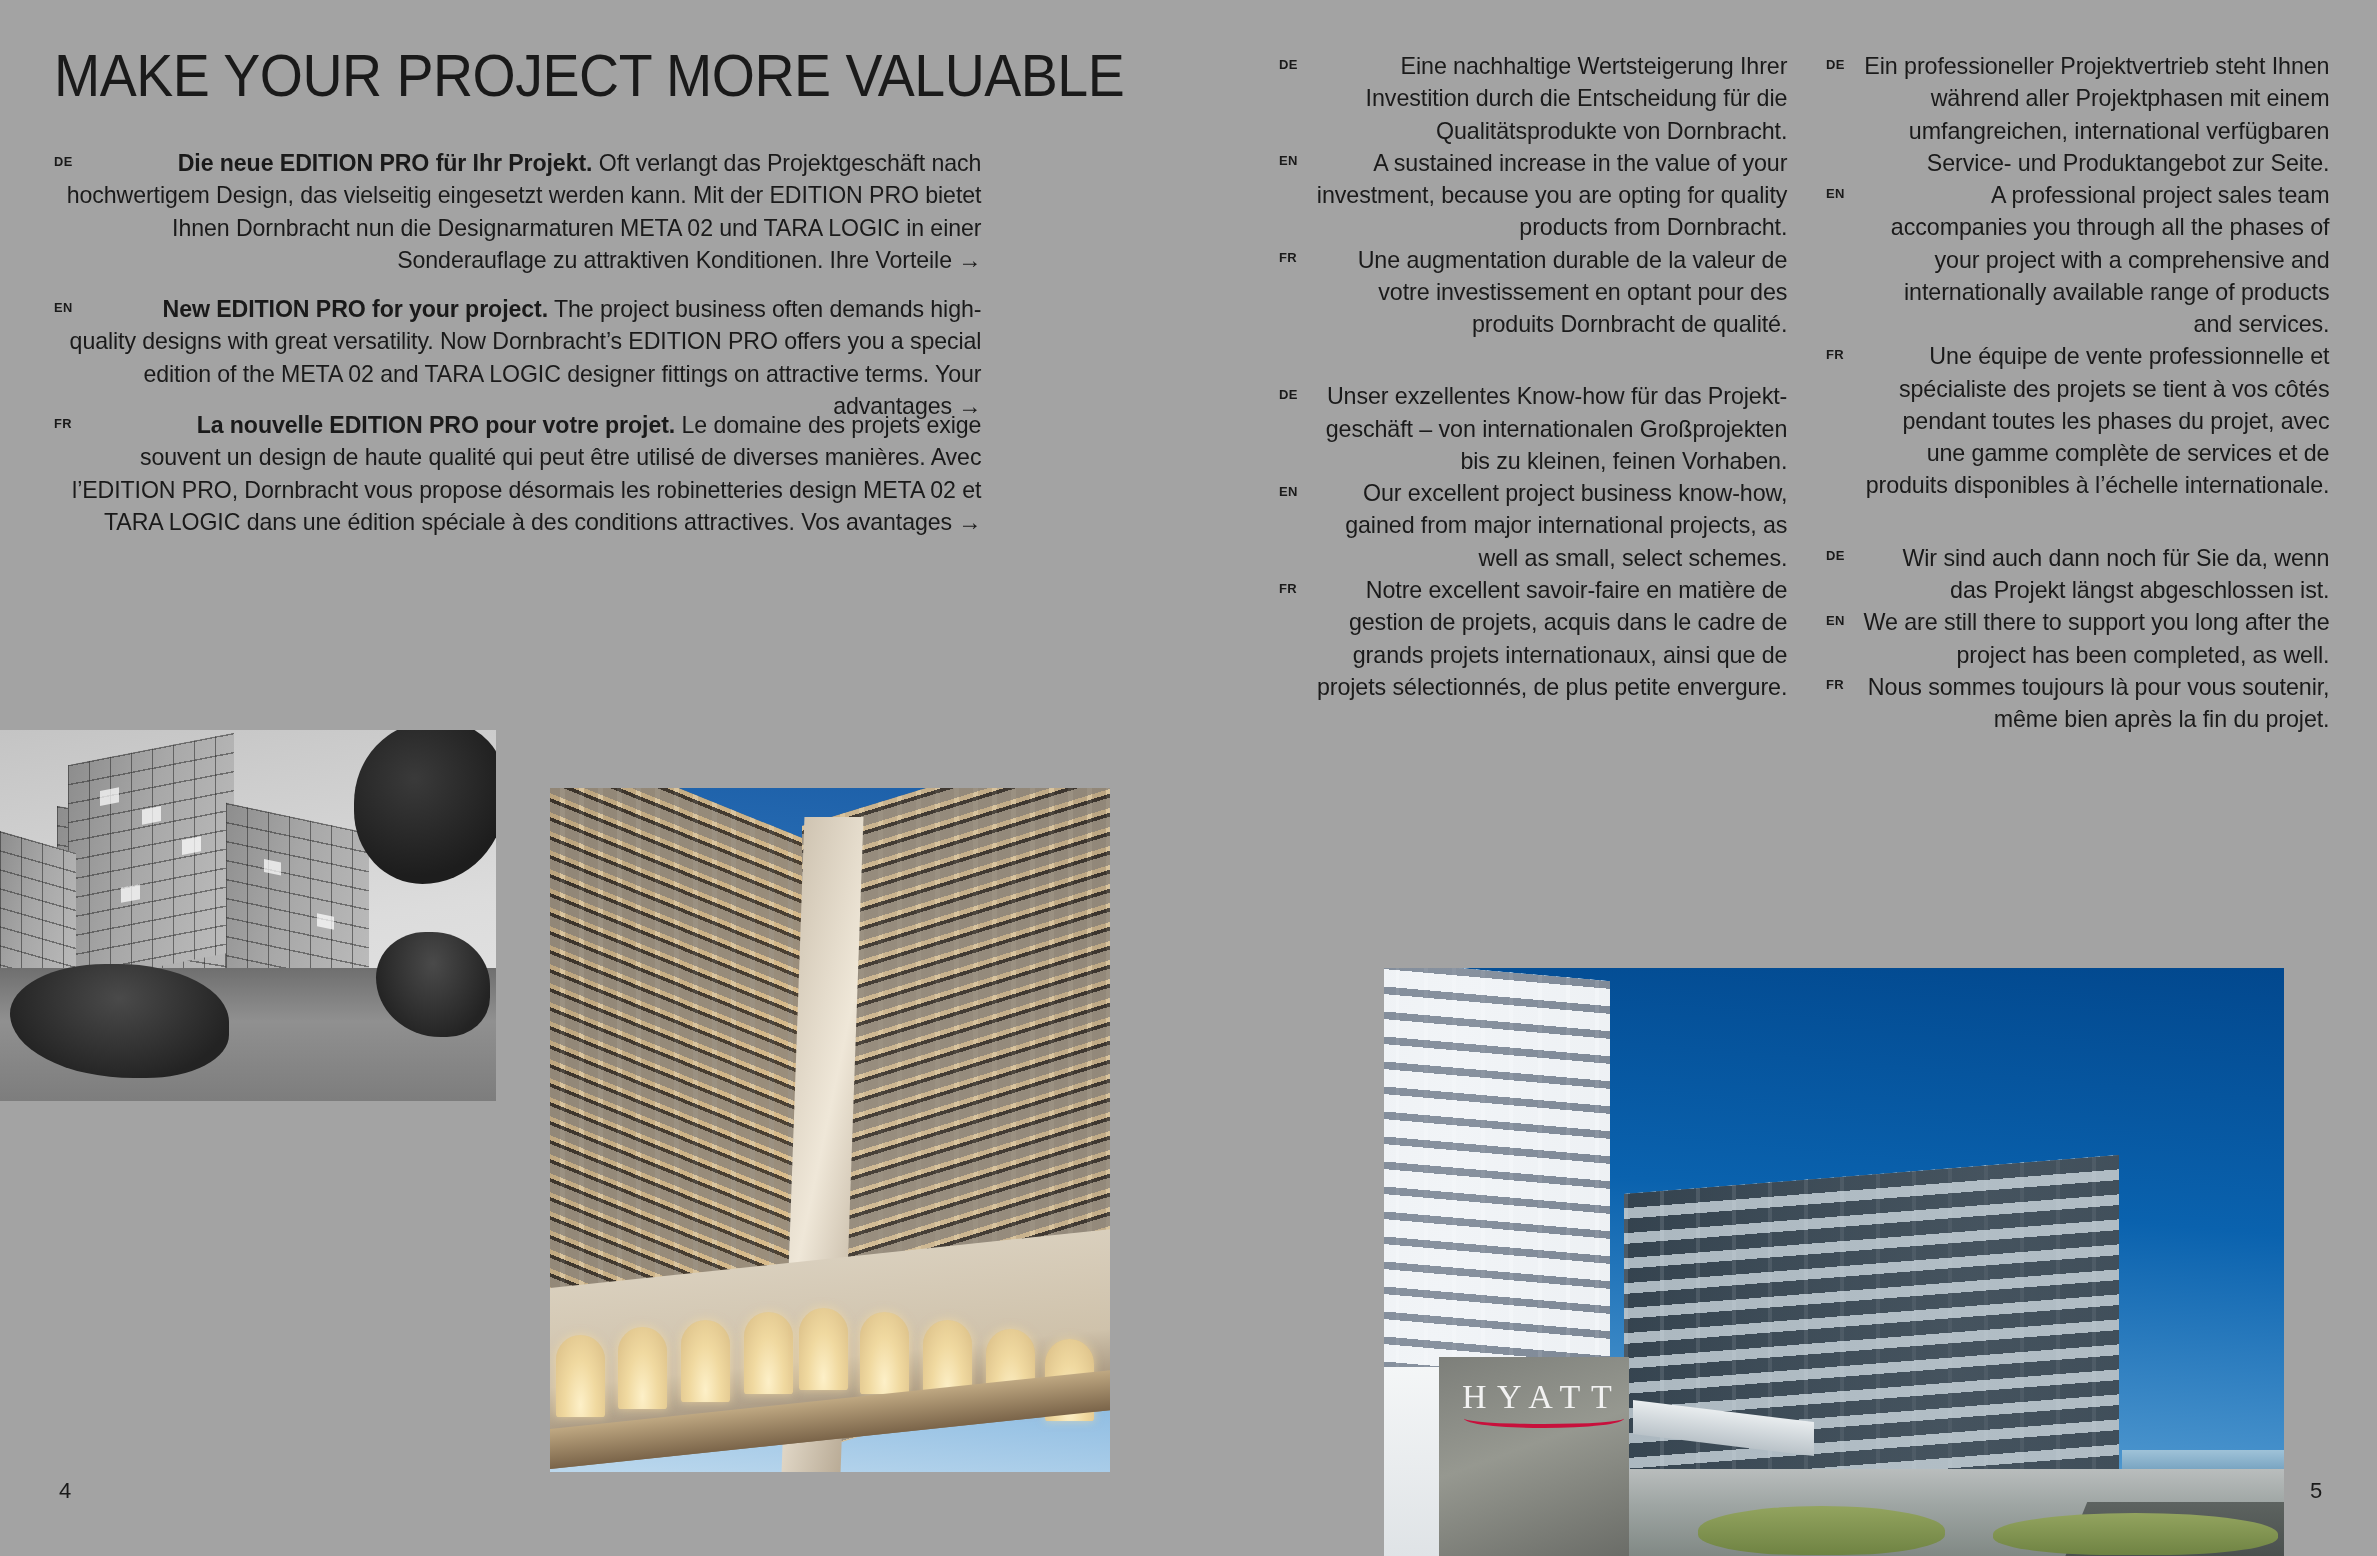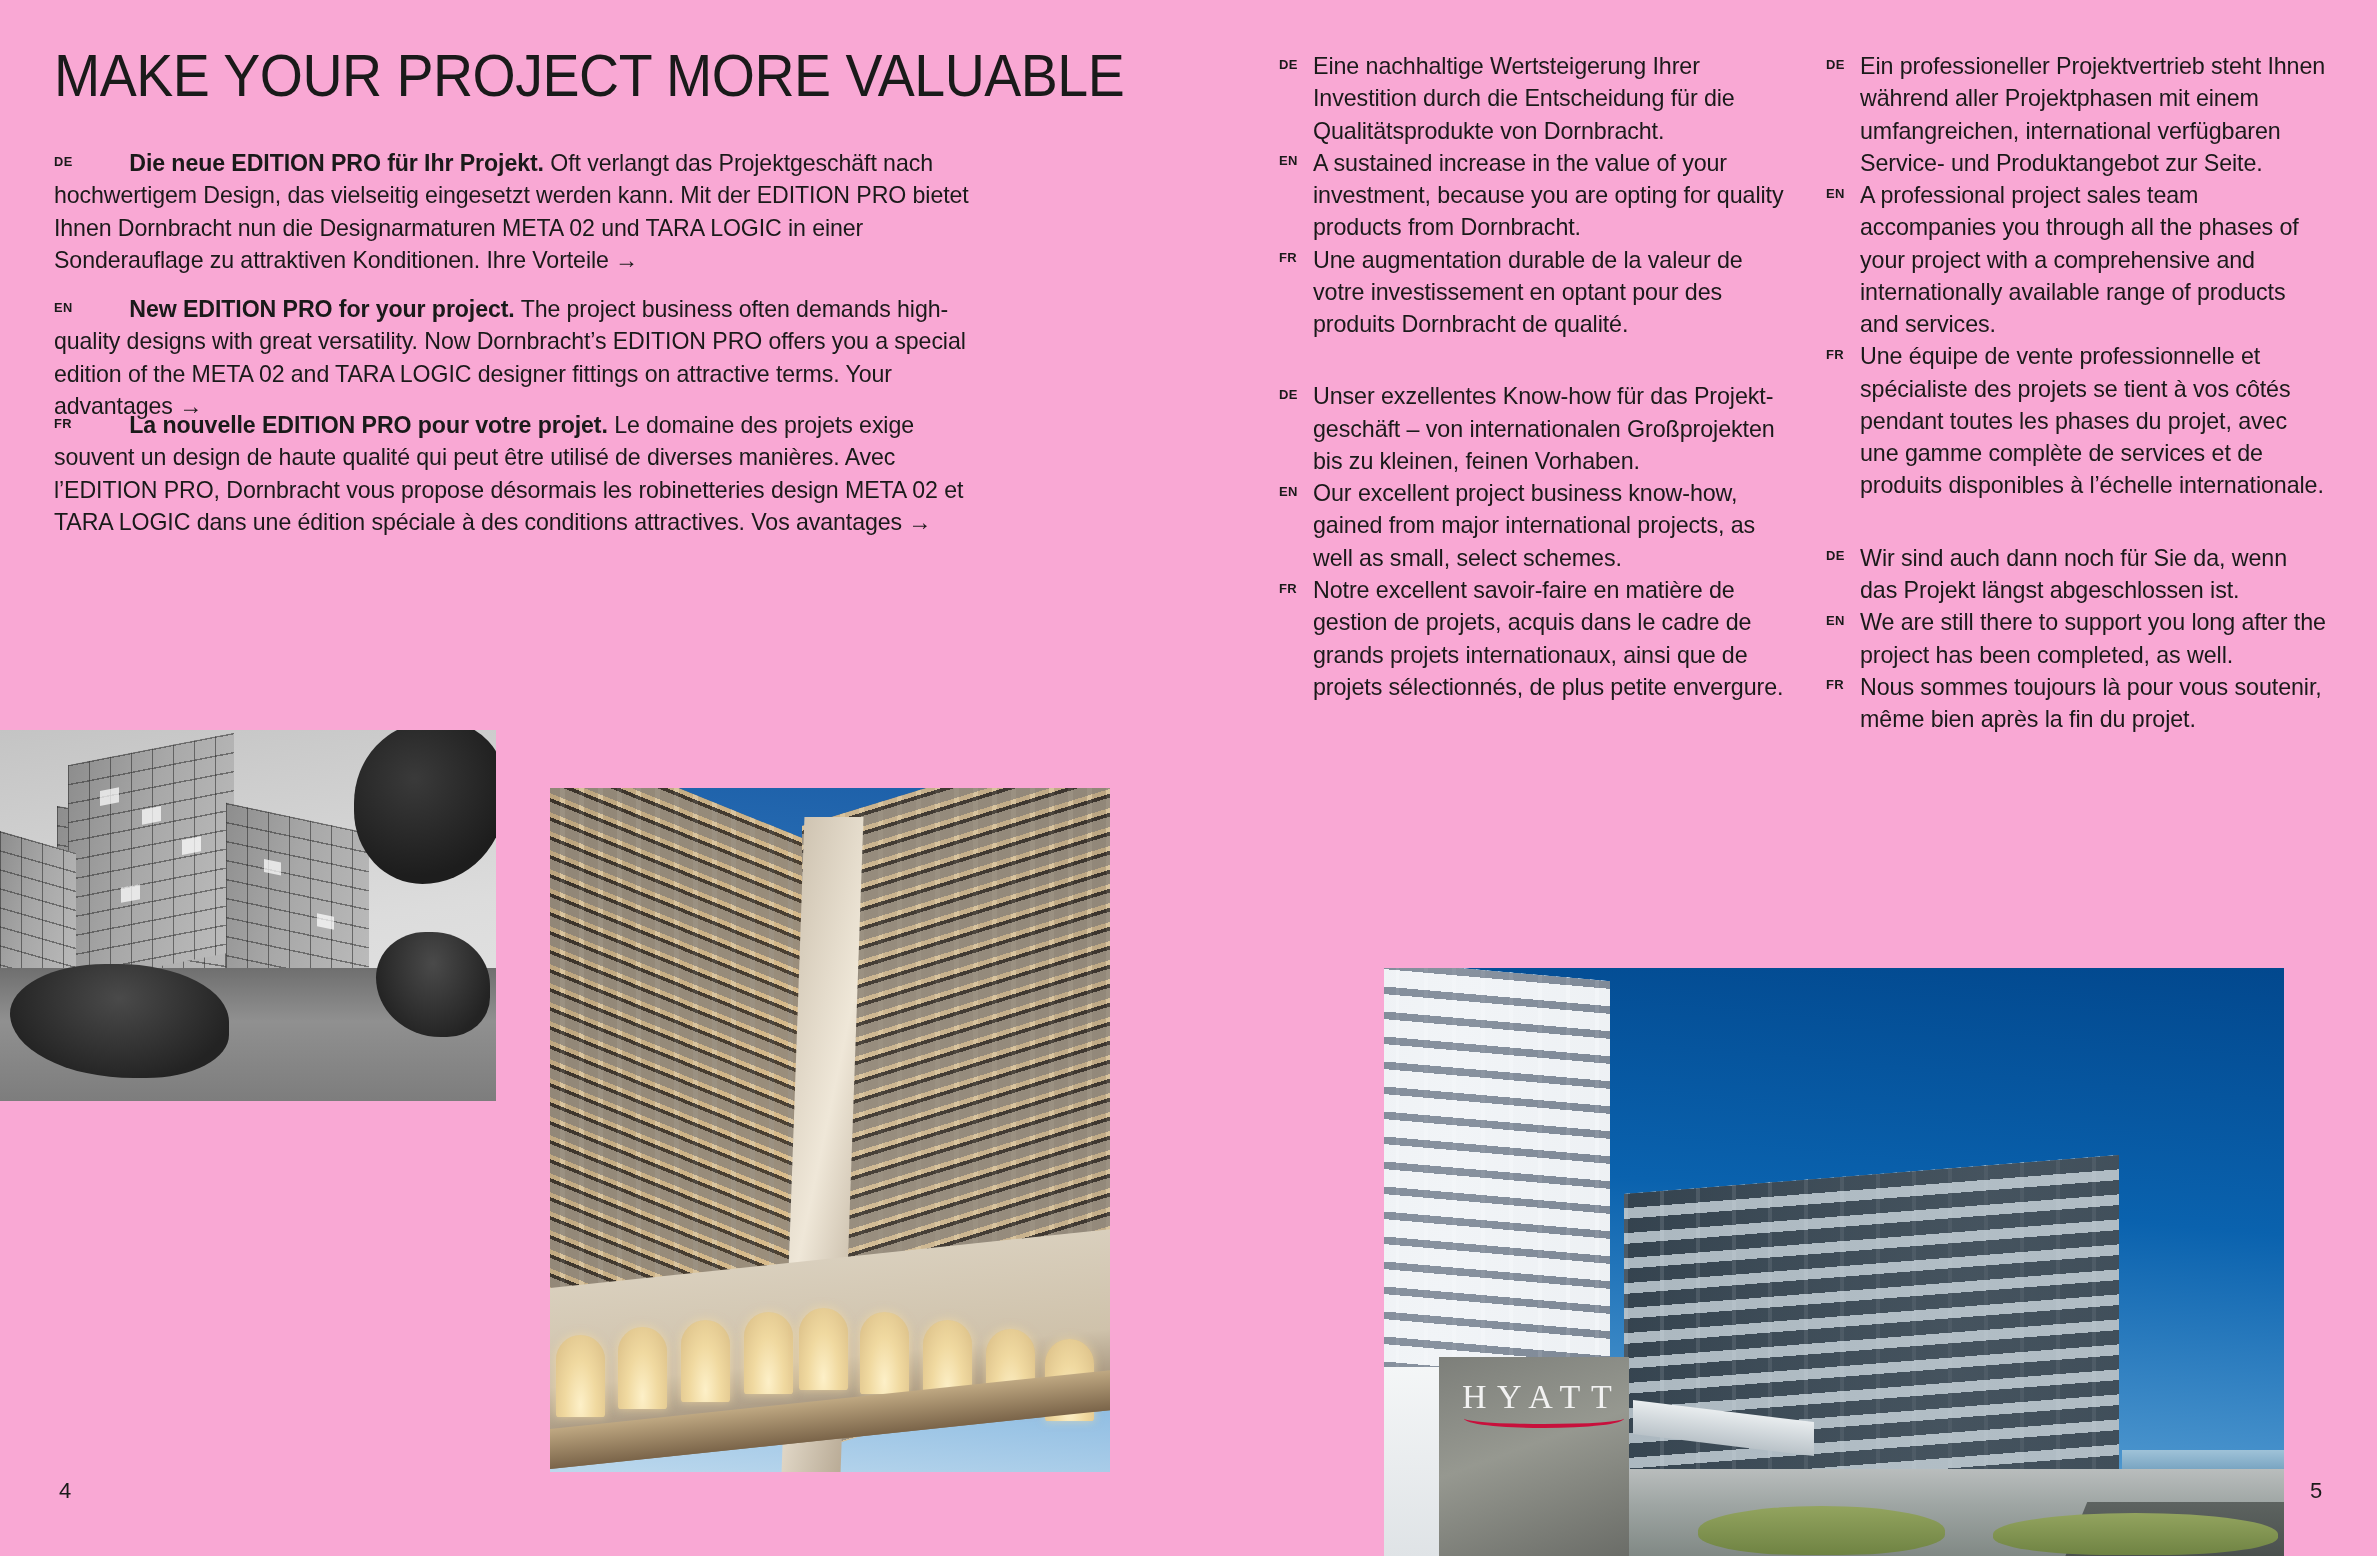--- a/index.html
+++ b/index.html
@@ -3,21 +3,21 @@
 <meta charset="utf-8">
 <style>
   * { box-sizing: border-box; margin: 0; padding: 0; }
   html, body {
     width: 2378px; height: 1557px;
     background: #ffffff;
     font-family: "Liberation Sans", sans-serif;
     color: #1a1a1a;
     overflow: hidden;
   }
-  .spread { position: relative; width: 2378px; height: 1557px; background:#f9a8d4; }
+  .spread { position: relative; width: 2378px; height: 1557px; background:#a3a3a3;text-align:right; }
 
   
   .headline {
     position: absolute; left: 54px; top: 46px;
     font-size: 59px; font-weight: 400; letter-spacing: -0.5px;
     line-height: 1.05; white-space: nowrap;
     transform: scaleX(0.94); transform-origin: left top;
   }
   .intro-block { position: absolute; left: 54px; width: 961px; }
   .intro-1 { top: 147px; }

